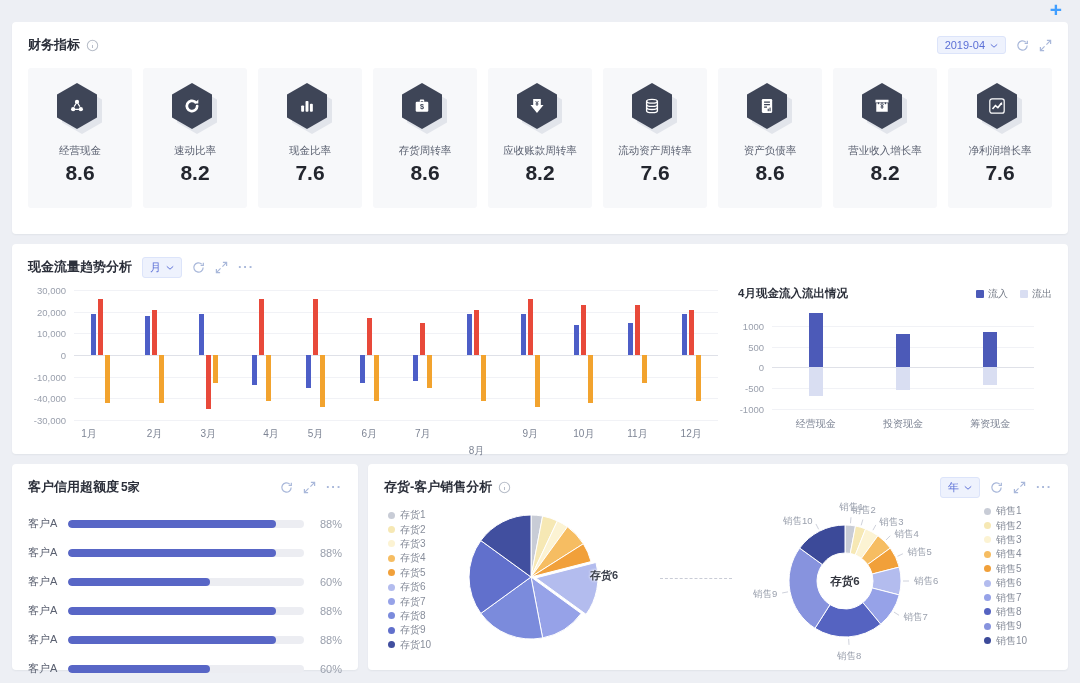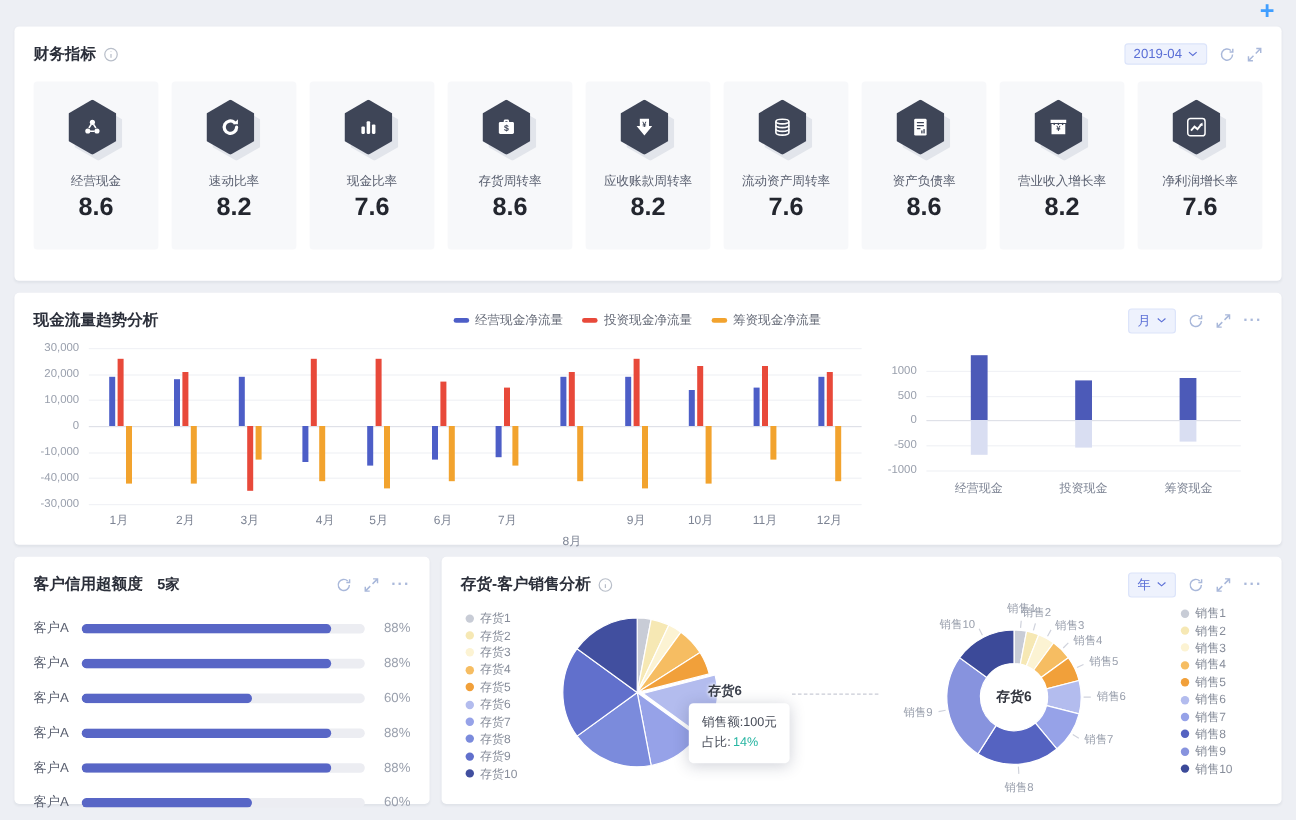--- a/index.html
+++ b/index.html
@@ -9,21 +9,21 @@
   .plus{position:absolute;right:18px;top:-2px;color:#409eff;font-size:21px;font-weight:bold;line-height:24px;cursor:pointer;}
   .panel{background:#fff;border-radius:4px;margin:0 12px;box-shadow:0 1px 2px rgba(31,45,61,.06);box-sizing:border-box;padding:12px 16px;}
   .panel-indicators{height:212px;}
   .panel-cashflow{height:210px;margin-top:10px;}
   .bottom-row{display:flex;gap:10px;margin:10px 12px 0;}
   .panel-credit{width:346px;height:206px;margin:0;position:relative;}
   .panel-sales{flex:1;height:206px;margin:0;position:relative;}
 
   .phead{display:flex;align-items:center;height:22px;}
   .ptitle{font-size:13px;font-weight:bold;color:#2b2f3a;}
-  .pcount{font-size:12px;font-weight:bold;color:#2b2f3a;margin-left:12px;}
+  .pcount{font-size:12px;font-weight:bold;color:#2b2f3a;margin-left:2px;}
   .spacer{flex:1;}
   .select{display:inline-flex;align-items:center;gap:5px;background:#eef2fd;border:1px solid #dce4fa;color:#5b6fd6;font-size:11px;padding:2px 7px;border-radius:3px;cursor:pointer;margin-left:10px;font-family:inherit;}
   .select svg{width:8px;height:6px;}
   .hicon{color:#a9b8da;margin-left:10px;cursor:pointer;display:inline-flex;align-items:center;}
   .hicon svg{width:13px;height:13px;}
   .hicon.info{color:#b8bec9;margin-left:6px;cursor:default;}
   .more{font-weight:bold;color:#a9b8da;font-size:13px;letter-spacing:1px;line-height:10px;}
 
   
   .cards{display:flex;gap:11px;margin-top:12px;}
@@ -264,34 +264,20 @@
           </div>
           <div class="card-label">净利润增长率</div>
           <div class="card-value">7.6</div>
         </div>
       </div>
   </section>
 
   <section class="panel panel-cashflow">
     <div class="phead">
       <span class="ptitle">现金流量趋势分析</span>
-      <div class="cf-legend" id="cfLegend">
-          <span class="lg-item">
-            <span class="lg-mark" style="background: rgb(77, 94, 199);"></span>
-            <span class="lg-text">经营现金净流量</span>
-          </span>
-          <span class="lg-item">
-            <span class="lg-mark" style="background: rgb(232, 73, 58);"></span>
-            <span class="lg-text">投资现金净流量</span>
-          </span>
-          <span class="lg-item">
-            <span class="lg-mark" style="background: rgb(242, 163, 46);"></span>
-            <span class="lg-text">筹资现金净流量</span>
-          </span>
-        </div>
       <button class="select">
         <span>月</span>
         <span><svg viewBox="0 0 10 6" fill="none" stroke="currentColor" stroke-width="1.2">
               <path d="M1 1l4 3.5L9 1"></path>
             </svg></span>
       </button>
       <span class="hicon">
           <svg viewBox="0 0 14 14" fill="none" stroke="currentColor" stroke-width="1.3">
             <path d="M12 7a5 5 0 1 1-1.5-3.6"></path>
             <path d="M12.2 1.8v2.9H9.3"></path>
@@ -316,21 +302,21 @@
           <span class="ytick" style="top: 71px;">0</span>
           <div class="grid" style="left: 46px; width: 644px; top: 92.6667px;"></div>
           <span class="ytick" style="top: 92.6667px;">-10,000</span>
           <div class="grid" style="left: 46px; width: 644px; top: 114.333px;"></div>
           <span class="ytick" style="top: 114.333px;">-40,000</span>
           <div class="grid" style="left: 46px; width: 644px; top: 136px;"></div>
           <span class="ytick" style="top: 136px;">-30,000</span>
           <div class="vbar" style="left: 63.3333px; top: 29.8333px; height: 41.1667px; background: rgb(77, 94, 199);"></div>
           <div class="vbar" style="left: 70.3333px; top: 14.6667px; height: 56.3333px; background: rgb(232, 73, 58);"></div>
           <div class="vbar" style="left: 77.3333px; top: 71px; height: 47.6667px; background: rgb(242, 163, 46);"></div>
-          <span class="xtick" style="left: 71px; top: 143px;">1月</span>
+          <span class="xtick" style="left: 61px; top: 143px;">1月</span>
           <div class="vbar" style="left: 117px; top: 32px; height: 39px; background: rgb(77, 94, 199);"></div>
           <div class="vbar" style="left: 124px; top: 25.5px; height: 45.5px; background: rgb(232, 73, 58);"></div>
           <div class="vbar" style="left: 131px; top: 71px; height: 47.6667px; background: rgb(242, 163, 46);"></div>
           <span class="xtick" style="left: 126.5px; top: 143px;">2月</span>
           <div class="vbar" style="left: 170.667px; top: 29.8333px; height: 41.1667px; background: rgb(77, 94, 199);"></div>
           <div class="vbar" style="left: 177.667px; top: 71px; height: 54.1667px; background: rgb(232, 73, 58);"></div>
           <div class="vbar" style="left: 184.667px; top: 71px; height: 28.1667px; background: rgb(242, 163, 46);"></div>
           <span class="xtick" style="left: 180.167px; top: 143px;">3月</span>
           <div class="vbar" style="left: 224.333px; top: 71px; height: 30.3333px; background: rgb(77, 94, 199);"></div>
           <div class="vbar" style="left: 231.333px; top: 14.6667px; height: 56.3333px; background: rgb(232, 73, 58);"></div>
@@ -363,20 +349,33 @@
           <div class="vbar" style="left: 600px; top: 38.5px; height: 32.5px; background: rgb(77, 94, 199);"></div>
           <div class="vbar" style="left: 607px; top: 21.1667px; height: 49.8333px; background: rgb(232, 73, 58);"></div>
           <div class="vbar" style="left: 614px; top: 71px; height: 28.1667px; background: rgb(242, 163, 46);"></div>
           <span class="xtick" style="left: 609.5px; top: 143px;">11月</span>
           <div class="vbar" style="left: 653.667px; top: 29.8333px; height: 41.1667px; background: rgb(77, 94, 199);"></div>
           <div class="vbar" style="left: 660.667px; top: 25.5px; height: 45.5px; background: rgb(232, 73, 58);"></div>
           <div class="vbar" style="left: 667.667px; top: 71px; height: 45.5px; background: rgb(242, 163, 46);"></div>
           <span class="xtick" style="left: 663.167px; top: 143px;">12月</span>
         </div>
       <div class="cf-mini">
+        <div class="mini-head">
+          <span class="mini-title">4月现金流入流出情况</span>
+          <div class="mini-legend" id="miniLegend">
+              <span class="mini-lg">
+                <span class="sq" style="background: rgb(76, 90, 184);"></span>
+                <span>流入</span>
+              </span>
+              <span class="mini-lg">
+                <span class="sq" style="background: rgb(217, 222, 242);"></span>
+                <span>流出</span>
+              </span>
+            </div>
+        </div>
         <div class="mini-plot" id="miniPlot">
             <div class="grid" style="left: 34px; width: 262px; top: 18.6667px;"></div>
             <span class="ytick" style="top: 18.6667px; width: 26px;">1000</span>
             <div class="grid" style="left: 34px; width: 262px; top: 39.5px;"></div>
             <span class="ytick" style="top: 39.5px; width: 26px;">500</span>
             <div class="grid zero" style="left: 34px; width: 262px; top: 60.3333px;"></div>
             <span class="ytick" style="top: 60.3333px; width: 26px;">0</span>
             <div class="grid" style="left: 34px; width: 262px; top: 81.1667px;"></div>
             <span class="ytick" style="top: 81.1667px; width: 26px;">-500</span>
             <div class="grid" style="left: 34px; width: 262px; top: 102px;"></div>
@@ -539,24 +538,20 @@
               <path d="M75,75L101.40,18.90A62,62 0 0 1 111.44,24.84Z" fill="#fcf3d3" stroke="#fff" stroke-width="1"></path>
               <path d="M75,75L111.44,24.84A62,62 0 0 1 127.35,41.78Z" fill="#f6bd62" stroke="#fff" stroke-width="1"></path>
               <path d="M75,75L127.35,41.78A62,62 0 0 1 135.05,59.58Z" fill="#f1a03a" stroke="#fff" stroke-width="1"></path>
               <path d="M75,75L135.05,59.58A62,62 0 0 1 125.16,111.44Z" fill="#b3bcee" stroke="#fff" stroke-width="1" transform="translate(4.9,0.9)"></path>
               <path d="M75,75L125.16,111.44A62,62 0 0 1 86.62,135.90Z" fill="#96a2e8" stroke="#fff" stroke-width="1"></path>
               <path d="M75,75L86.62,135.90A62,62 0 0 1 24.84,111.44Z" fill="#7b8bdc" stroke="#fff" stroke-width="1"></path>
               <path d="M75,75L24.84,111.44A62,62 0 0 1 24.84,38.56Z" fill="#6170cc" stroke="#fff" stroke-width="1"></path>
               <path d="M75,75L24.84,38.56A62,62 0 0 1 75.00,13.00Z" fill="#414f9f" stroke="#fff" stroke-width="1"></path>
             </svg></div>
         <span class="pie-label">存货6</span>
-        <div class="tooltip">
-          <div class="tline">销售额:100元</div>
-          <div class="tline"><span>占比:</span><span class="tval">14%</span></div>
-        </div>
         <div class="dash-line"></div>
         <div class="donut-block">
           <svg id="donutSvg" width="190" height="190" viewBox="0 0 190 190">
               <path d="M95.00,39.00A56,56 0 0 1 105.49,39.99L100.25,67.50A28,28 0 0 0 95.00,67.00Z" fill="#c8ccd6" stroke="#fff" stroke-width="1"></path>
               <line x1="100.45828217247383" y1="37.25740605302136" x2="101.02293205238492" y2="31.28403426540288" stroke="#cfd2dc" stroke-width="1"></line>
               <path d="M105.49,39.99A56,56 0 0 1 115.61,42.93L105.31,68.97A28,28 0 0 0 100.25,67.50Z" fill="#f6e8b4" stroke="#fff" stroke-width="1"></path>
               <line x1="111.1814841502753" y1="39.302966230737304" x2="112.85543078651068" y2="33.541204116675644" stroke="#cfd2dc" stroke-width="1"></line>
               <path d="M115.61,42.93A56,56 0 0 1 127.92,49.70L111.46,72.35A28,28 0 0 0 105.31,68.97Z" fill="#fcf3d3" stroke="#fff" stroke-width="1"></path>
               <line x1="122.94171309789948" y1="44.17421255745591" x2="125.83223514250977" y2="38.91637247719273" stroke="#cfd2dc" stroke-width="1"></line>
               <path d="M127.92,49.70A56,56 0 0 1 140.30,62.08L117.65,78.54A28,28 0 0 0 111.46,72.35Z" fill="#f6bd62" stroke="#fff" stroke-width="1"></path>

